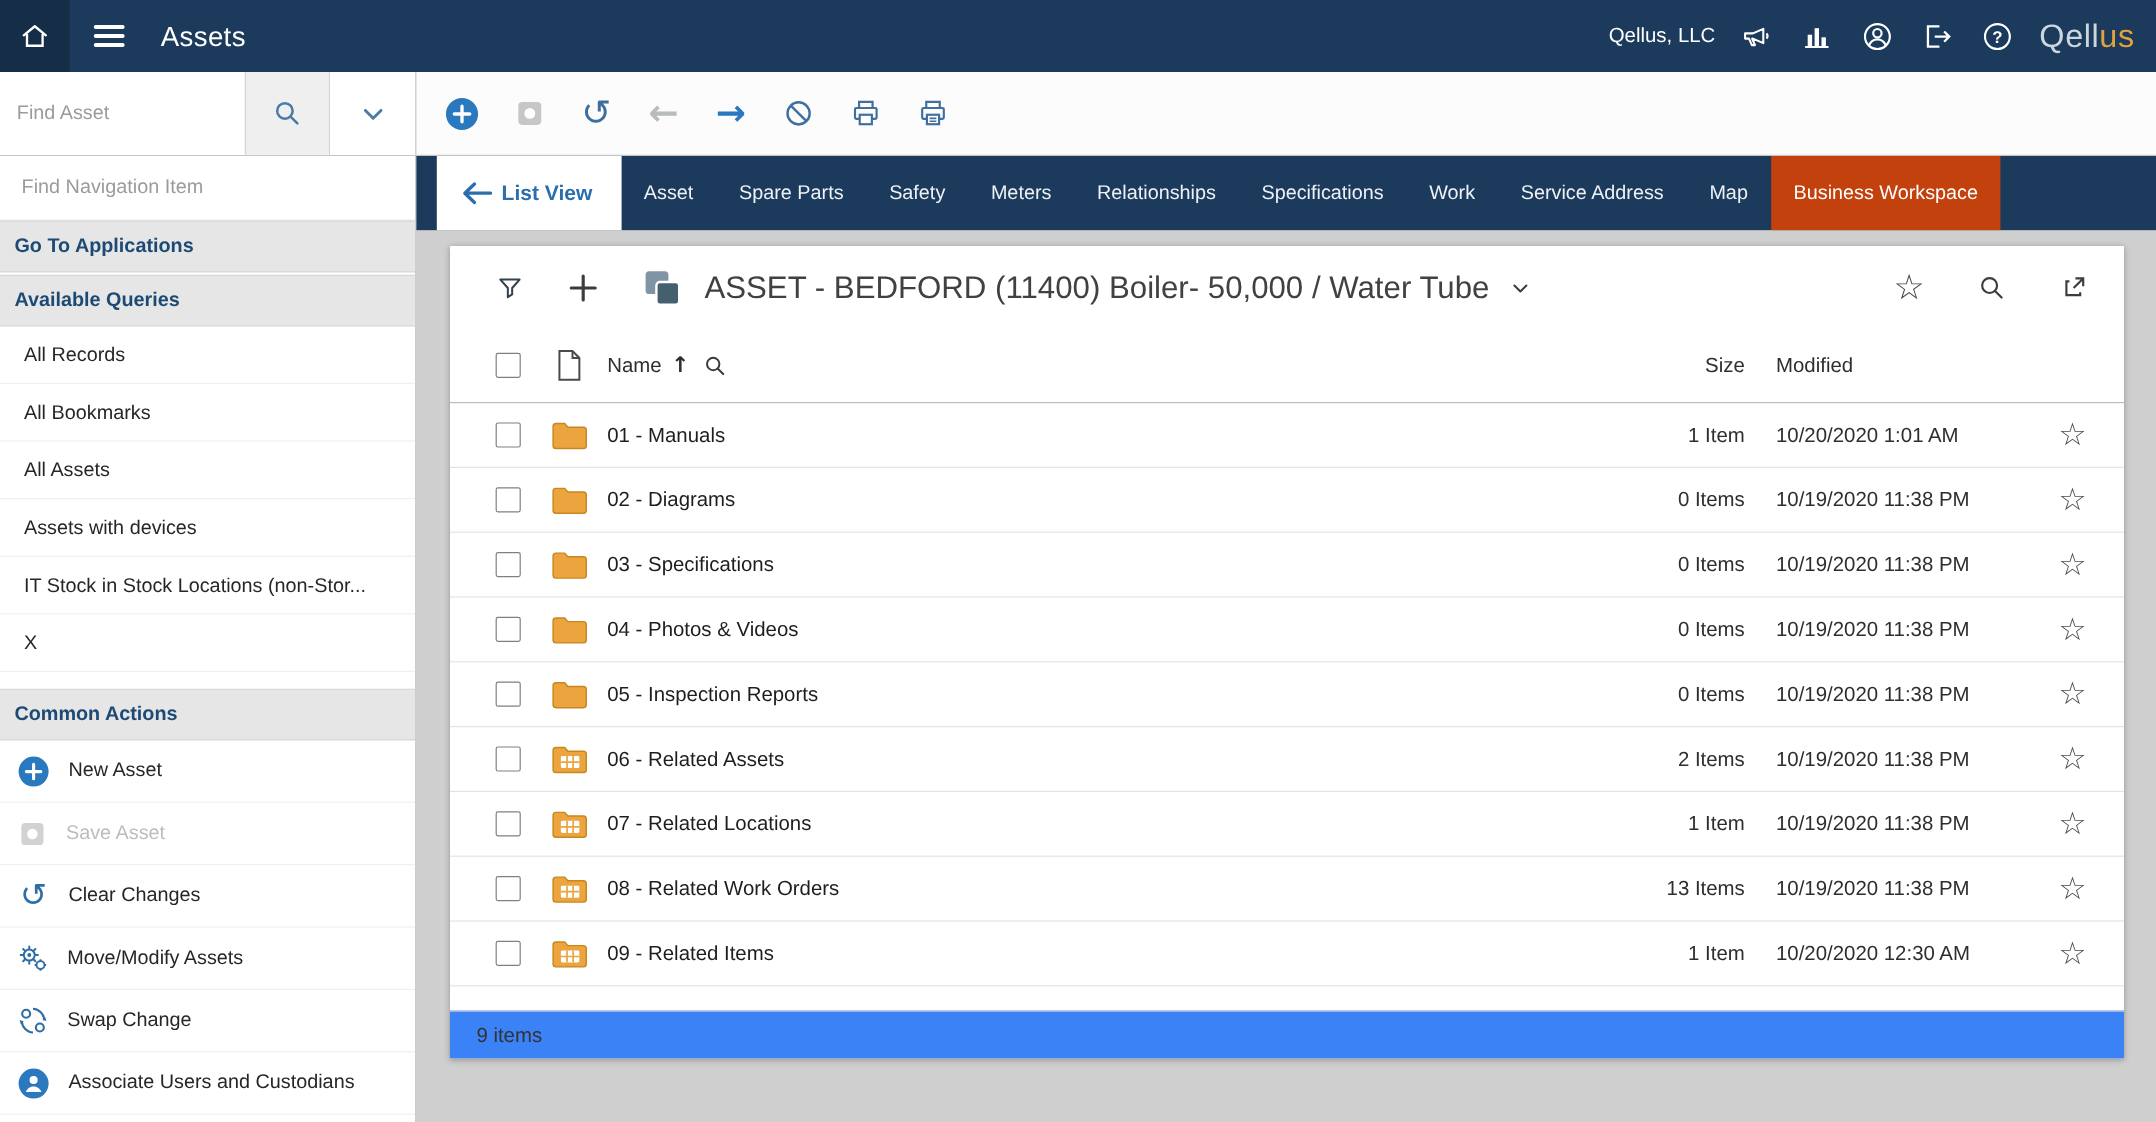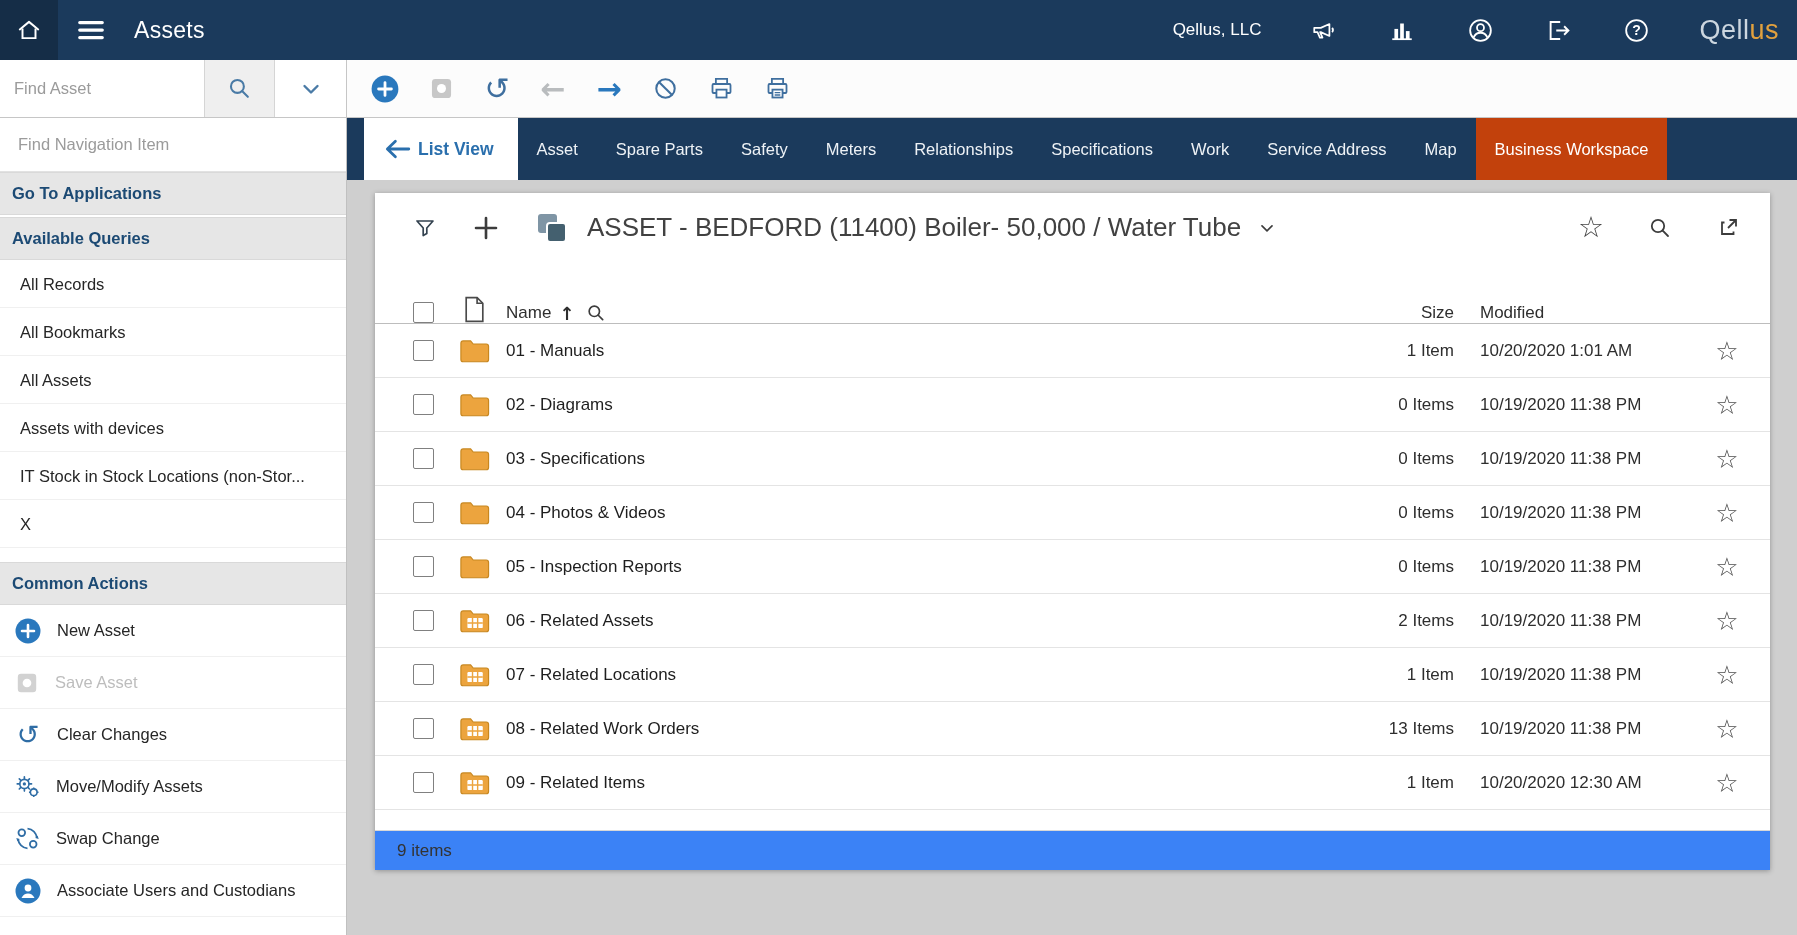--- a/index.html
+++ b/index.html
@@ -8,28 +8,28 @@
   svg { display:block; }
   .glyph { font-family:"DejaVu Sans", sans-serif; line-height:1; }
 
   .app { width:100%; height:100%; display:flex; flex-direction:column; }
 
   
   .topbar { height:60px; background:#1b3a5c; display:flex; align-items:center; color:#fff; flex:0 0 auto; }
   .home-btn { width:58px; height:60px; display:flex; align-items:center; justify-content:center; background:rgba(0,0,0,0.22); }
   .menu-btn { width:66px; height:60px; display:flex; align-items:center; justify-content:center; }
   .app-title { font-size:23px; margin-left:10px; letter-spacing:.3px; }
-  .topbar-right { margin-left:auto; display:flex; align-items:center; gap:48px; padding-right:18px; }
+  .topbar-right { margin-left:auto; display:flex; align-items:center; gap:20px; padding-right:18px; }
   .tenant { font-size:17px; }
   .tb-icon-btn { width:30px; height:30px; display:flex; align-items:center; justify-content:center; }
   .logo { font-size:27px; letter-spacing:.5px; }
   .logo .p1 { color:#ccd6df; } .logo .p2 { color:#e2a13e; }
 
   
-  .toolbar { height:58px; background:#fcfcfc; border-bottom:1px solid #c6c6c6; display:flex; align-items:stretch; flex:0 0 auto; }
+  .toolbar { height:70px; background:#fcfcfc; border-bottom:1px solid #c6c6c6; display:flex; align-items:stretch; flex:0 0 auto; }
   .find-asset { width:347px; flex:0 0 auto; display:flex; border-right:1px solid #c6c6c6; background:#fff; }
   .find-asset input { flex:1; min-width:0; border:none; outline:none; padding:0 14px; font-size:16.5px; color:#333; }
   .find-asset input::placeholder { color:#9b9b9b; }
   .fa-search { width:70px; border-left:1px solid #d5d5d5; background:#efefef; display:flex; align-items:center; justify-content:center; }
   .fa-chevron { width:72px; border-left:1px solid #d5d5d5; display:flex; align-items:center; justify-content:center; }
   .tb-actions { display:flex; align-items:center; padding-left:22px; gap:24px; }
   .icon-btn { width:32px; height:32px; display:flex; align-items:center; justify-content:center; }
   .uni { font-size:30px; }
   .uni.blue { color:#2a78bd; font-weight:bold; }
   .uni.gray { color:#b9bcbe; font-weight:bold; }
@@ -67,21 +67,21 @@
   .content { flex:1; min-height:0; background:#cfcfcf; padding:13px 27px 0 28px; }
   .panel { background:#fff; box-shadow:0 1px 5px rgba(0,0,0,.3); }
   .panel-header { height:69px; display:flex; align-items:center; padding:0 30px 0 38px; }
   .mr34 { margin-right:34px; } .mr18 { margin-right:18px; }
   .ph-title { font-size:26px; color:#414141; white-space:nowrap; overflow:hidden; text-overflow:ellipsis; }
   .ph-chevron { margin-left:16px; flex:0 0 auto; }
   .ph-right { margin-left:auto; display:flex; align-items:center; gap:44px; flex:0 0 auto; }
   .star { font-size:29px; color:#454545; }
   .row-star { font-size:26px; color:#4e4e4e; }
 
-  .table-header { height:62px; display:flex; align-items:flex-end; padding-left:38px; border-bottom:1px solid #bdbdbd; }
+  .table-header { height:62px; display:flex; align-items:center; padding-left:38px; border-bottom:1px solid #bdbdbd; }
   .type-col { width:31px; margin-left:25px; display:flex; align-items:center; justify-content:center; flex:0 0 auto; }
   .th-name { font-size:17px; color:#2e2e2e; margin-left:16px; }
   .sort-arrow { font-size:18px; font-weight:bold; color:#2e2e2e; margin-left:8px; }
   .th-mag { margin-left:12px; }
   .th-fill { flex:1; }
   .col-size { width:150px; text-align:right; font-size:17px; color:#2e2e2e; flex:0 0 auto; }
   .col-modified { width:230px; padding-left:26px; font-size:17px; color:#2e2e2e; flex:0 0 auto; }
   .col-star { width:86px; display:flex; justify-content:center; flex:0 0 auto; }
 
   .row { height:54px; display:flex; align-items:center; padding-left:38px; border-bottom:1px solid #e4e4e4; }

